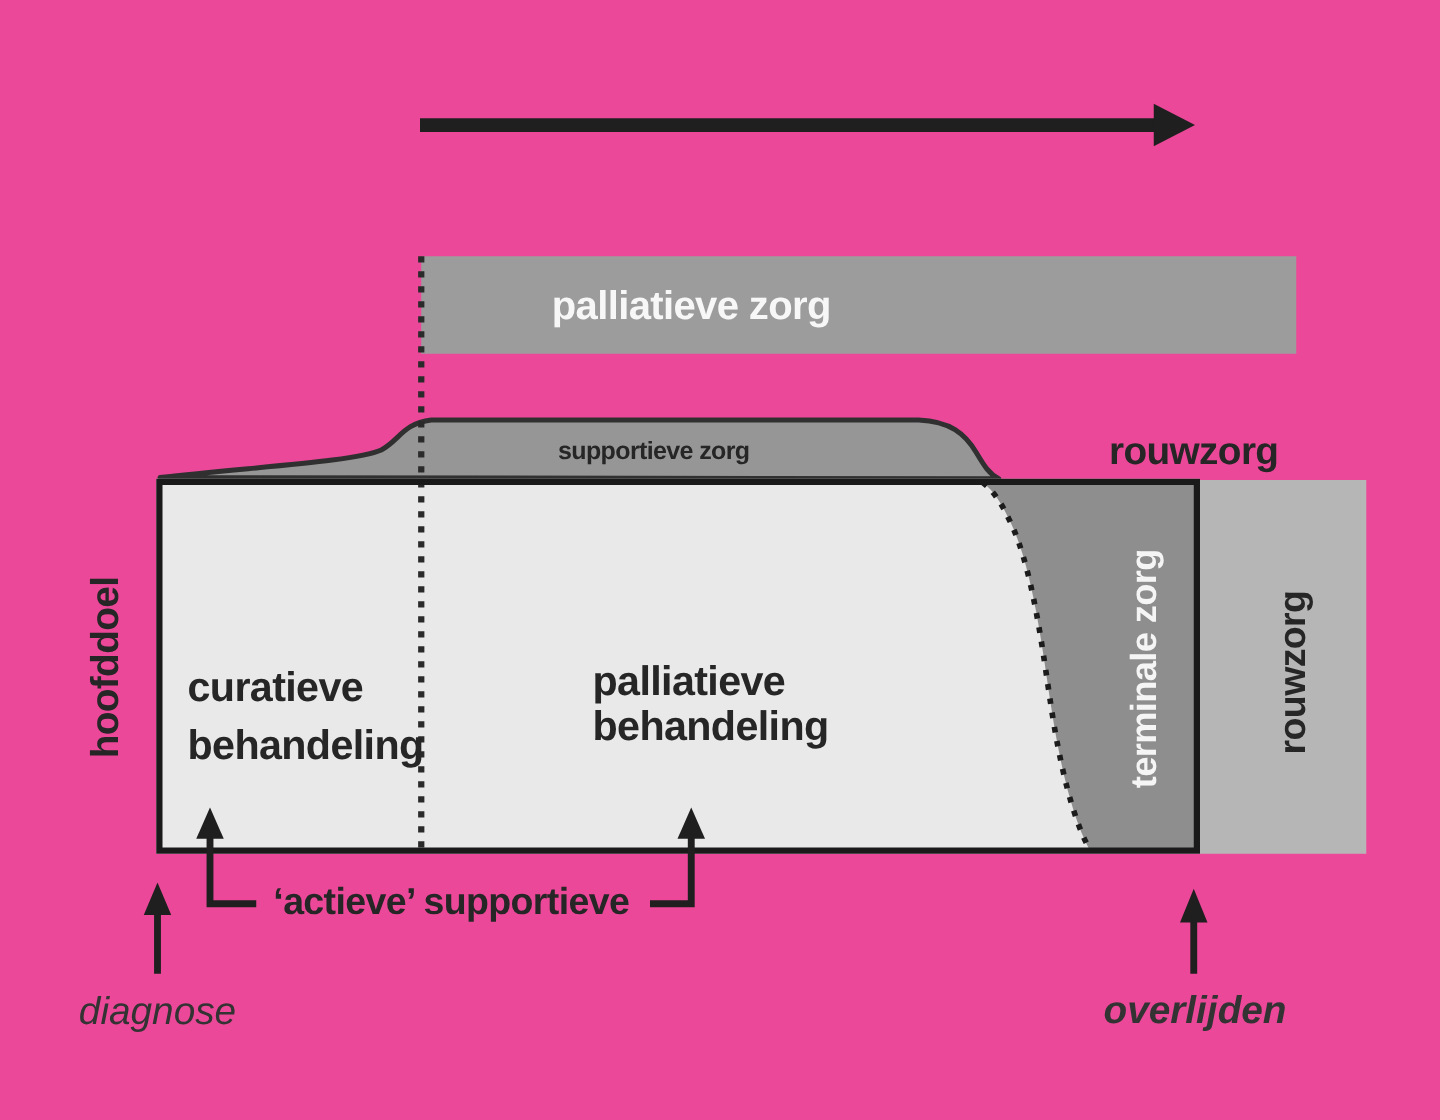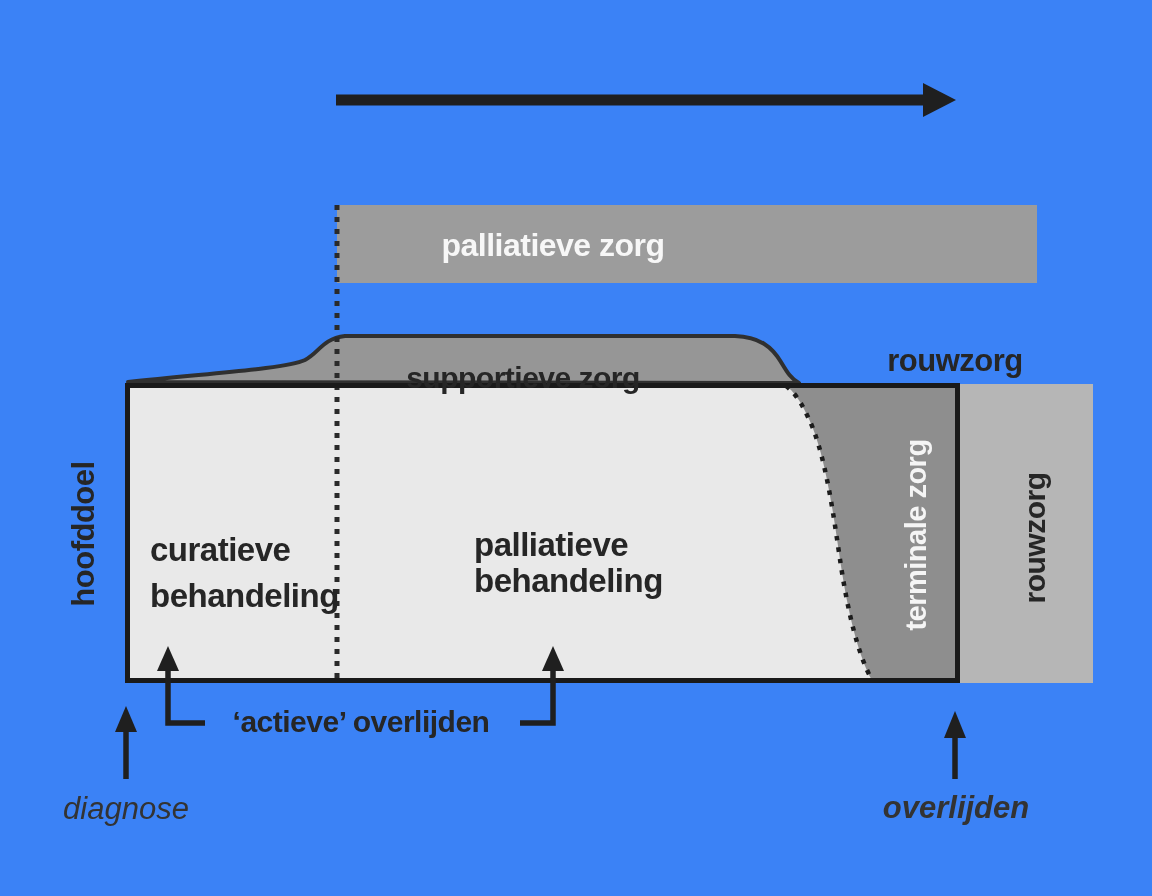--- a/index.html
+++ b/index.html
@@ -1,39 +1,39 @@
 <!DOCTYPE html>
 <html><head>
 <meta charset="utf-8">
 <style>
   html,body { margin:0; padding:0; background:#ffffff; }
   .stage {
     position:relative; width:1152px; height:896px;
-    background:#3b82f6; overflow:hidden;
+    background:#ec4899; overflow:hidden;
     font-family:"Liberation Sans", sans-serif;
   }
   svg.layer { position:absolute; left:0; top:0; }
   .lbl {
     position:absolute; transform:translate(-50%,-50%);
     font-weight:bold; color:#262626; white-space:nowrap;
     letter-spacing:-0.5px;
   }
   .vlbl {
     position:absolute; transform:translate(-50%,-50%) rotate(-90deg);
     font-weight:bold; color:#262626; white-space:nowrap;
     letter-spacing:-0.5px;
   }
   .two-line {
     position:absolute; font-weight:bold; color:#262626;
     white-space:pre-line; letter-spacing:-0.5px;margin-top:19px;
   }
   .italic-lbl { font-style:italic; font-weight:normal; letter-spacing:0; color:#333333; }
 
   #lbl-palliative-care   { left:553px; top:245px; font-size:32px; color:#f7f7f7; }
-  #lbl-supportive-care   { left:523px; top:362px; font-size:30px;margin-top:16px; }
+  #lbl-supportive-care   { left:523px; top:362px; font-size:20px; }
   #lbl-bereavement-top   { left:955px; top:361px; font-size:31px; }
   #lbl-main-goal         { left:84px;  top:534px; font-size:31px; }
   #lbl-terminal-care     { left:916px; top:535px; font-size:29px; color:#f5f5f5; }
   #lbl-bereavement-side  { left:1035px;top:538px; font-size:30px; }
   #lbl-curative          { left:150px; top:508px; font-size:33px; line-height:46px; }
   #lbl-palliative-tx     { left:474px; top:508px; font-size:33px; line-height:36px; }
   #lbl-active-treatment  { left:361px; top:722px; font-size:30px; }
   #lbl-diagnosis         { left:126px; top:809px; font-size:31px; }
   #lbl-death             { left:956px; top:808px; font-size:31px;font-weight:bold; }
 </style>
@@ -109,18 +109,18 @@
   <div class="vlbl" id="lbl-terminal-care">terminale zorg</div>
 
   <div class="vlbl" id="lbl-bereavement-side">rouwzorg</div>
 
   <div class="two-line" id="lbl-curative">curatieve
 behandeling</div>
 
   <div class="two-line" id="lbl-palliative-tx">palliatieve
 behandeling</div>
 
-  <div class="lbl" id="lbl-active-treatment">‘actieve’ overlijden</div>
+  <div class="lbl" id="lbl-active-treatment">‘actieve’ supportieve</div>
 
   <div class="lbl italic-lbl" id="lbl-diagnosis">diagnose</div>
 
   <div class="lbl italic-lbl" id="lbl-death">overlijden</div>
 </div>
 
 </body></html>

